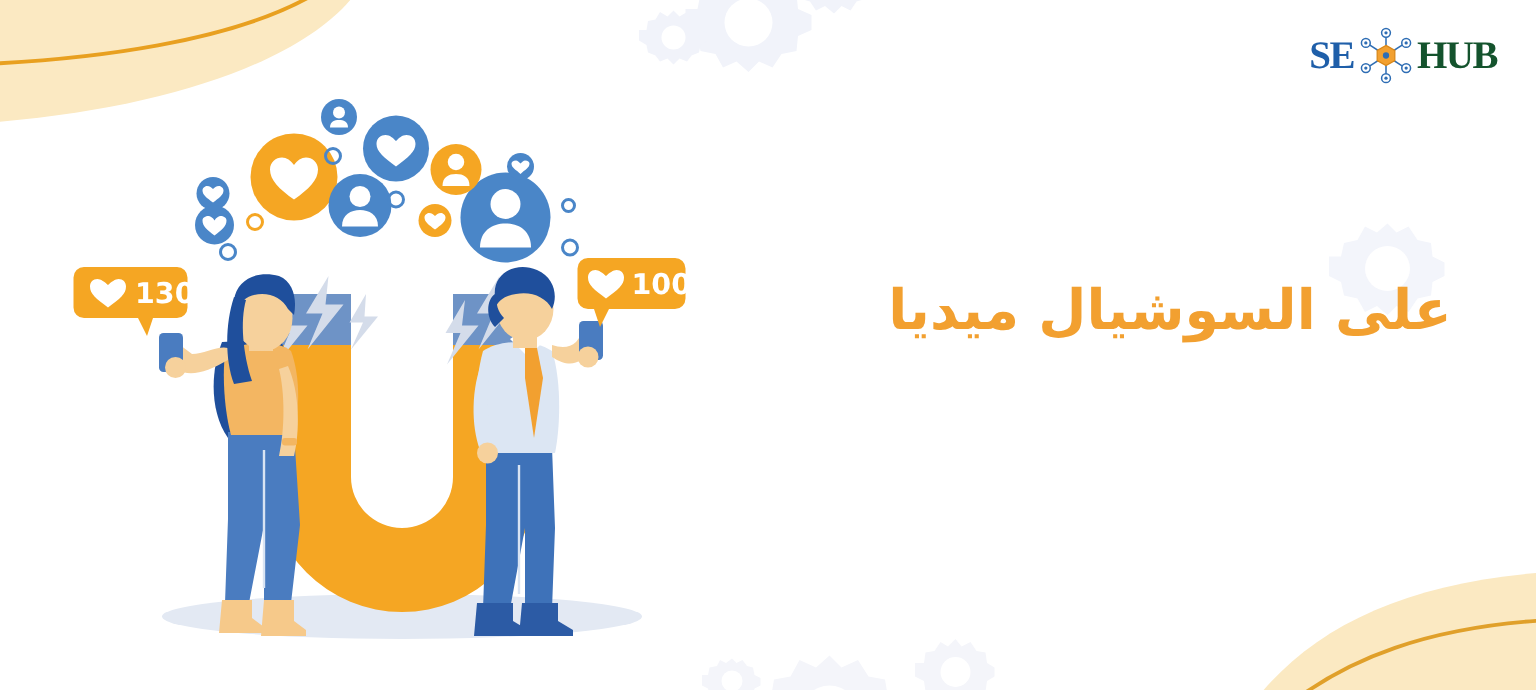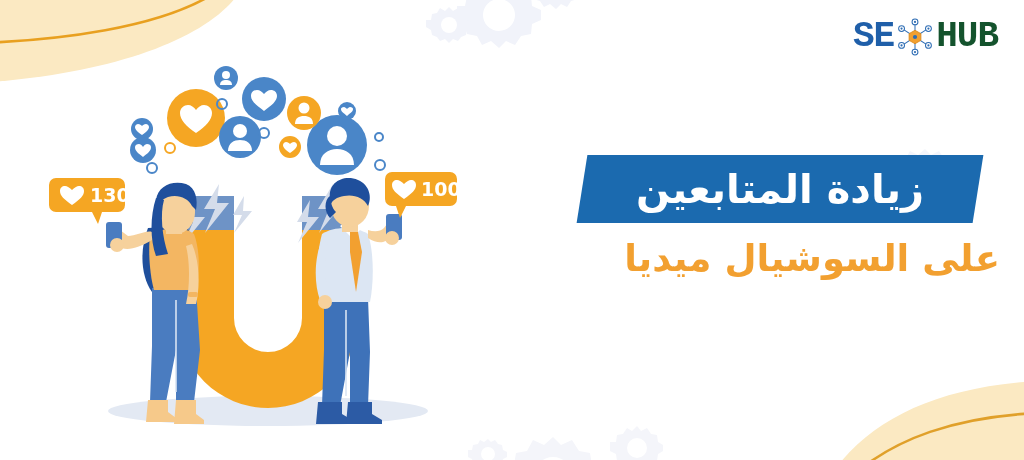--- a/index.html
+++ b/index.html
@@ -31,23 +31,23 @@
     position: absolute;
     top: 14px;
     right: 26px;
     z-index: 6;
     display: flex;
     align-items: center;
     gap: 2px;
     height: 46px;
   }
   #logo .word {
-    font-family: Liberation Mono, monospace;
+    font-family: Liberation Serif, serif;
     font-weight: bold;
-    font-size: 36px;
+    font-size: 26px;
     letter-spacing: -1px;
     line-height: 1;
   }
   #logo .word-se { color: #1F5FA9; }
   #logo .word-hub { color: #14532d; }
   #logo .mark {
     width: 42px;
     height: 42px;
     display: block;
     margin: 0 -2px;
@@ -81,27 +81,26 @@
     position: relative;
     z-index: 2;
     color: #ffffff;
     font-size: 40px;
     font-weight: bold;
     line-height: 68px;
     letter-spacing: 0px;
     white-space: nowrap;
   }
   #headline-line2 {
-    margin-top: 16px;
+    margin-top: 32px;
     color: #F2A030;
     font-size: 37px;
     font-weight: bold;
     line-height: 1.1;
     white-space: nowrap;
-    text-align: right;
   }
 </style>
 </head>
 <body>
 
 <div id="banner">
 
   <svg class="layer" id="bg-svg" viewBox="0 0 1024 460">
     <rect x="0" y="0" width="1024" height="460" fill="#ffffff"></rect>
 
@@ -392,20 +391,16 @@
         <circle cx="82" cy="70" r="2.6"></circle>
         <circle cx="50" cy="86" r="2.6"></circle>
         <circle cx="18" cy="70" r="2.6"></circle>
         <circle cx="18" cy="30" r="2.6"></circle>
       </g>
     </svg>
     <span class="word word-hub">HUB</span>
   </div>
 
   <div id="headline">
-    <div id="headline-banner">
-      <div class="skewbox"></div>
-      <div id="headline-line1">زيادة المتابعين</div>
-    </div>
     <div id="headline-line2">على السوشيال ميديا</div>
   </div>
 
 </div>
 
 </body></html>

